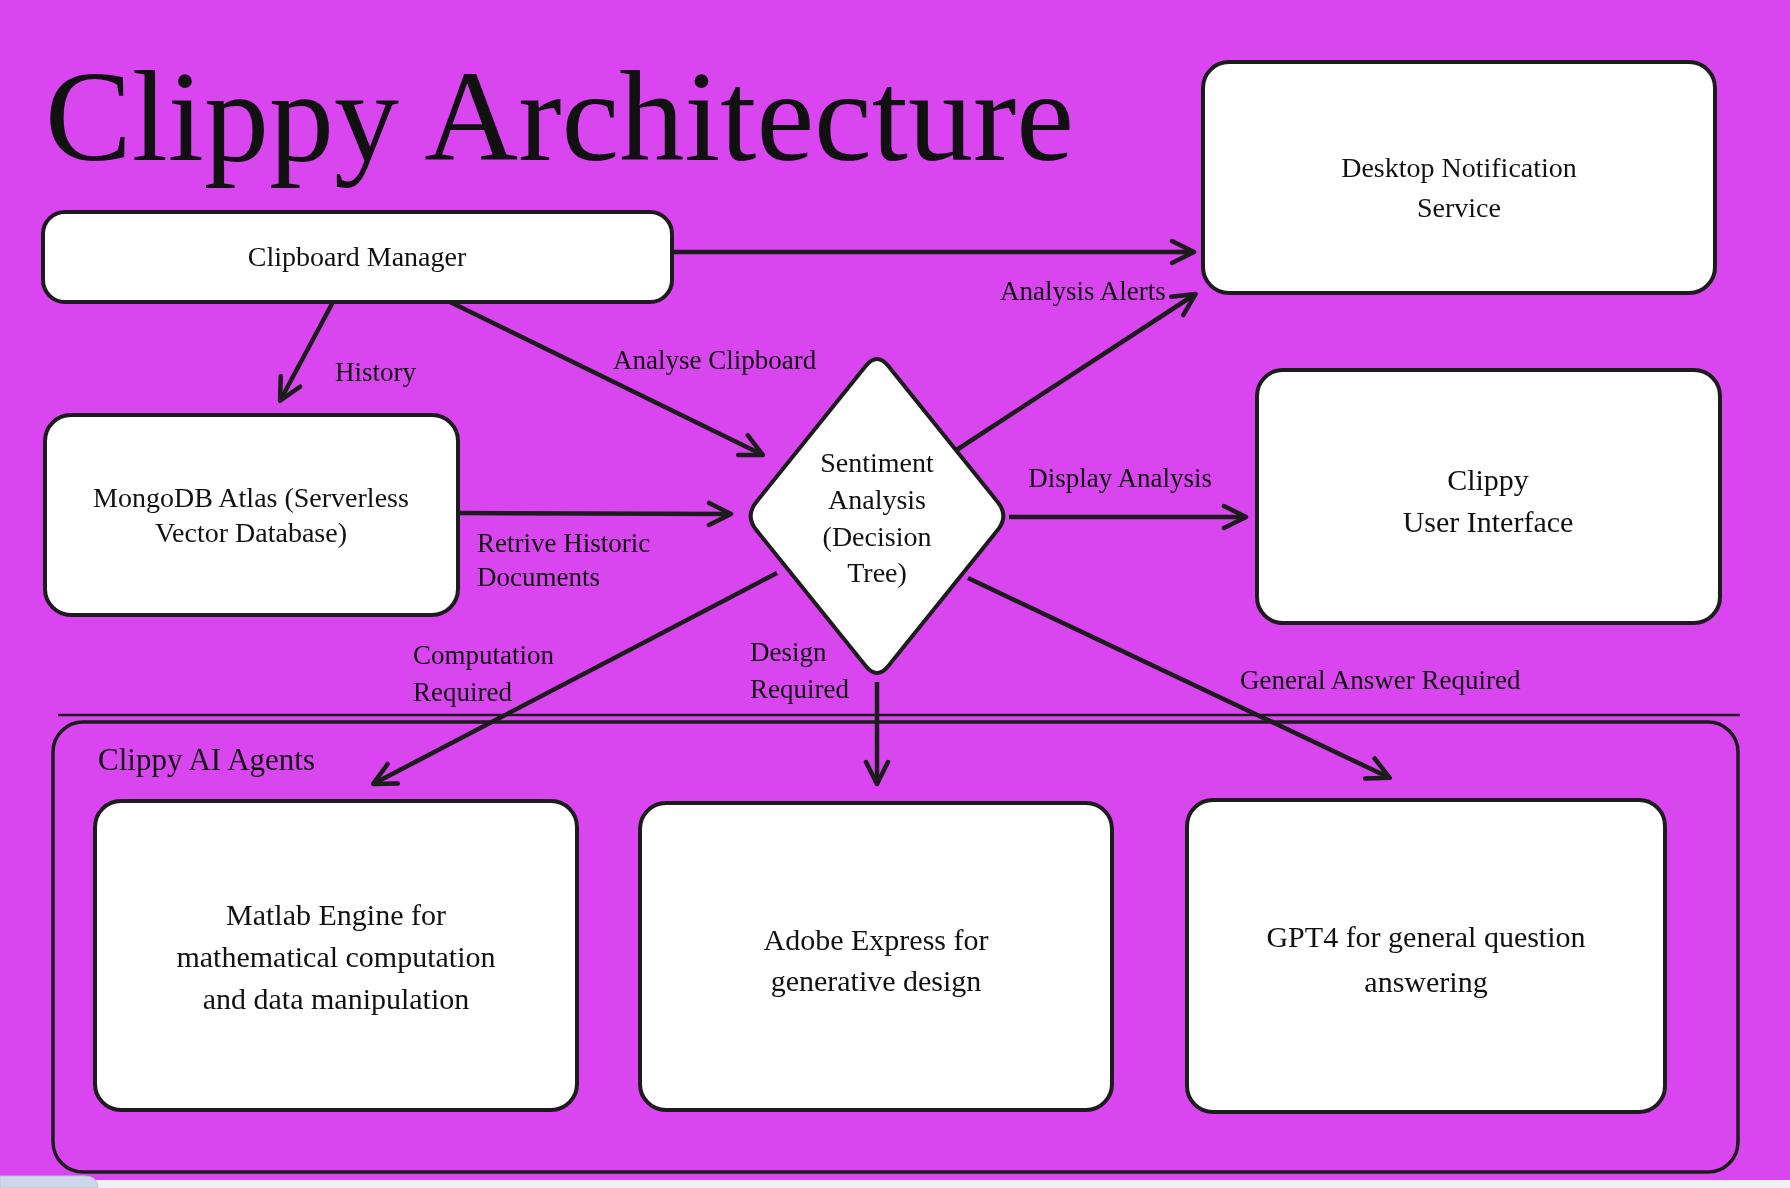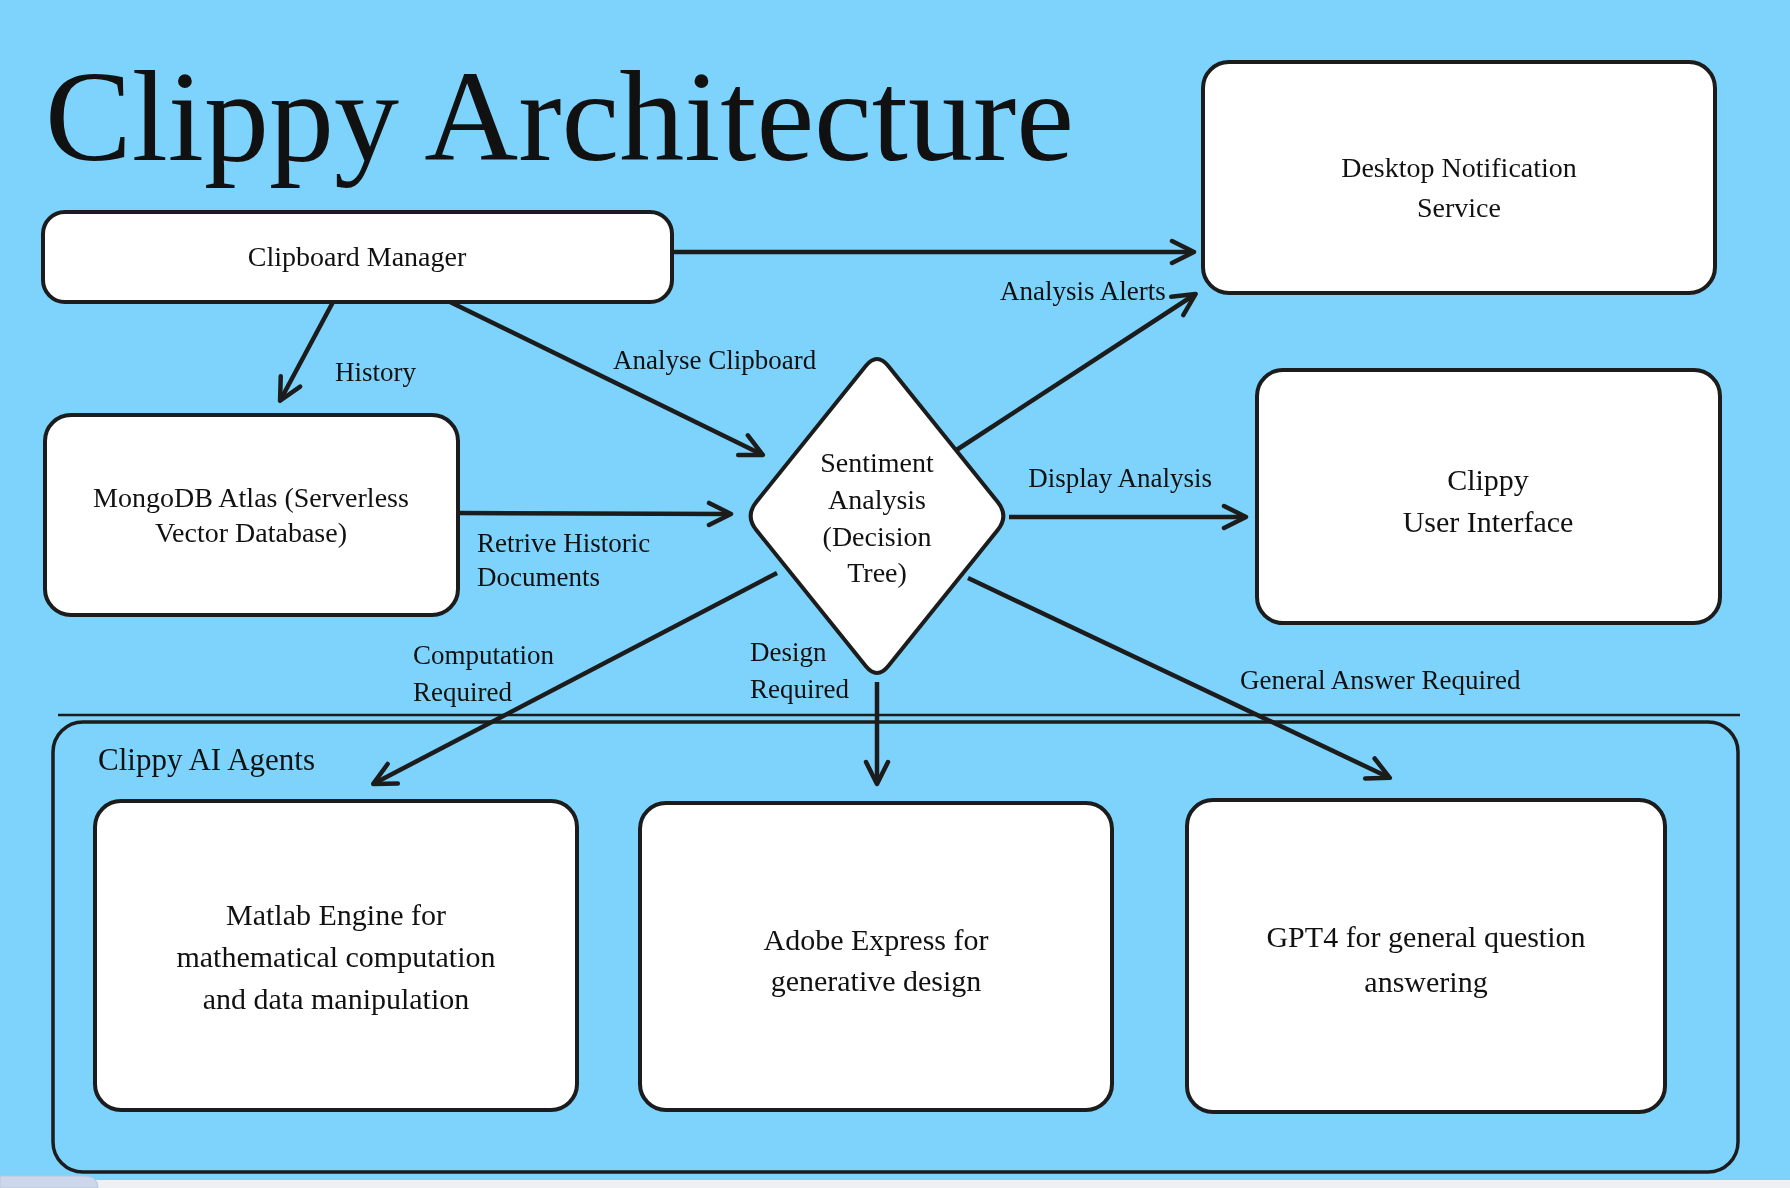--- a/index.html
+++ b/index.html
@@ -4,21 +4,21 @@
 <style>
   html, body {
     margin: 0;
     padding: 0;
     background: #ffffff;
   }
   .stage {
     position: relative;
     width: 1790px;
     height: 1188px;
-    background: #7dd3fc;
+    background: #d946ef;
     overflow: hidden;
     font-family: "Liberation Serif", "DejaVu Serif", serif;
   }
   svg { display: block; }
   .node-shape {
     fill: #ffffff;
     stroke: #1c1c1c;
     stroke-width: 4;
   }
   .container-shape {

